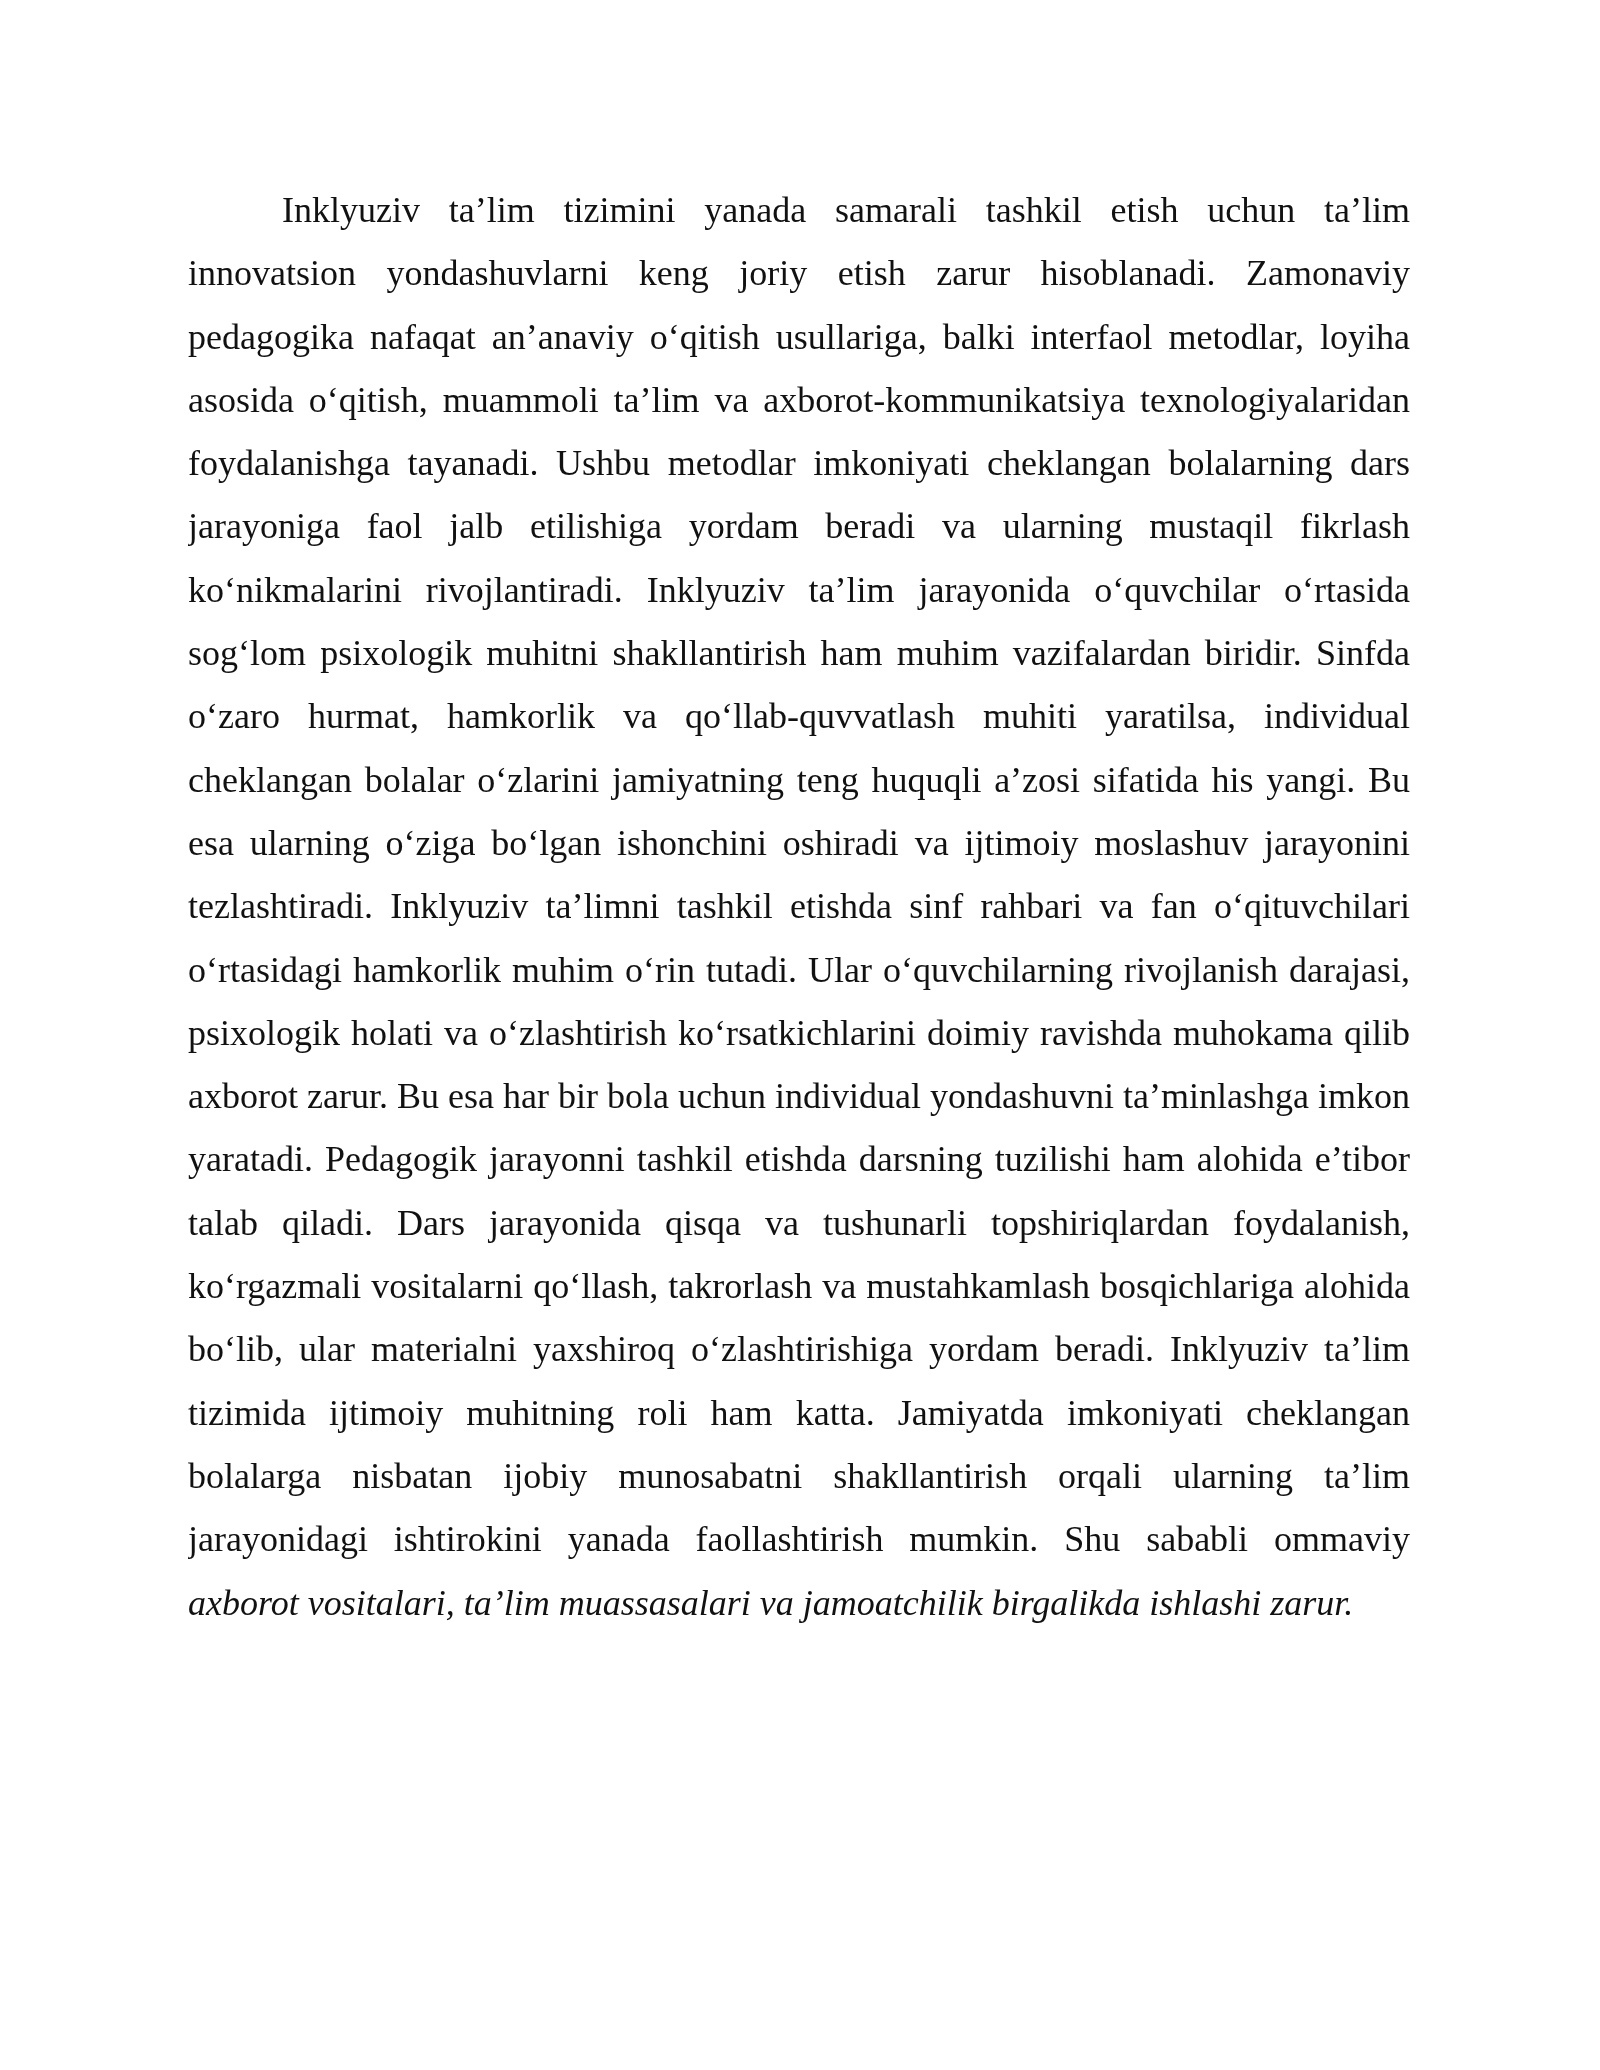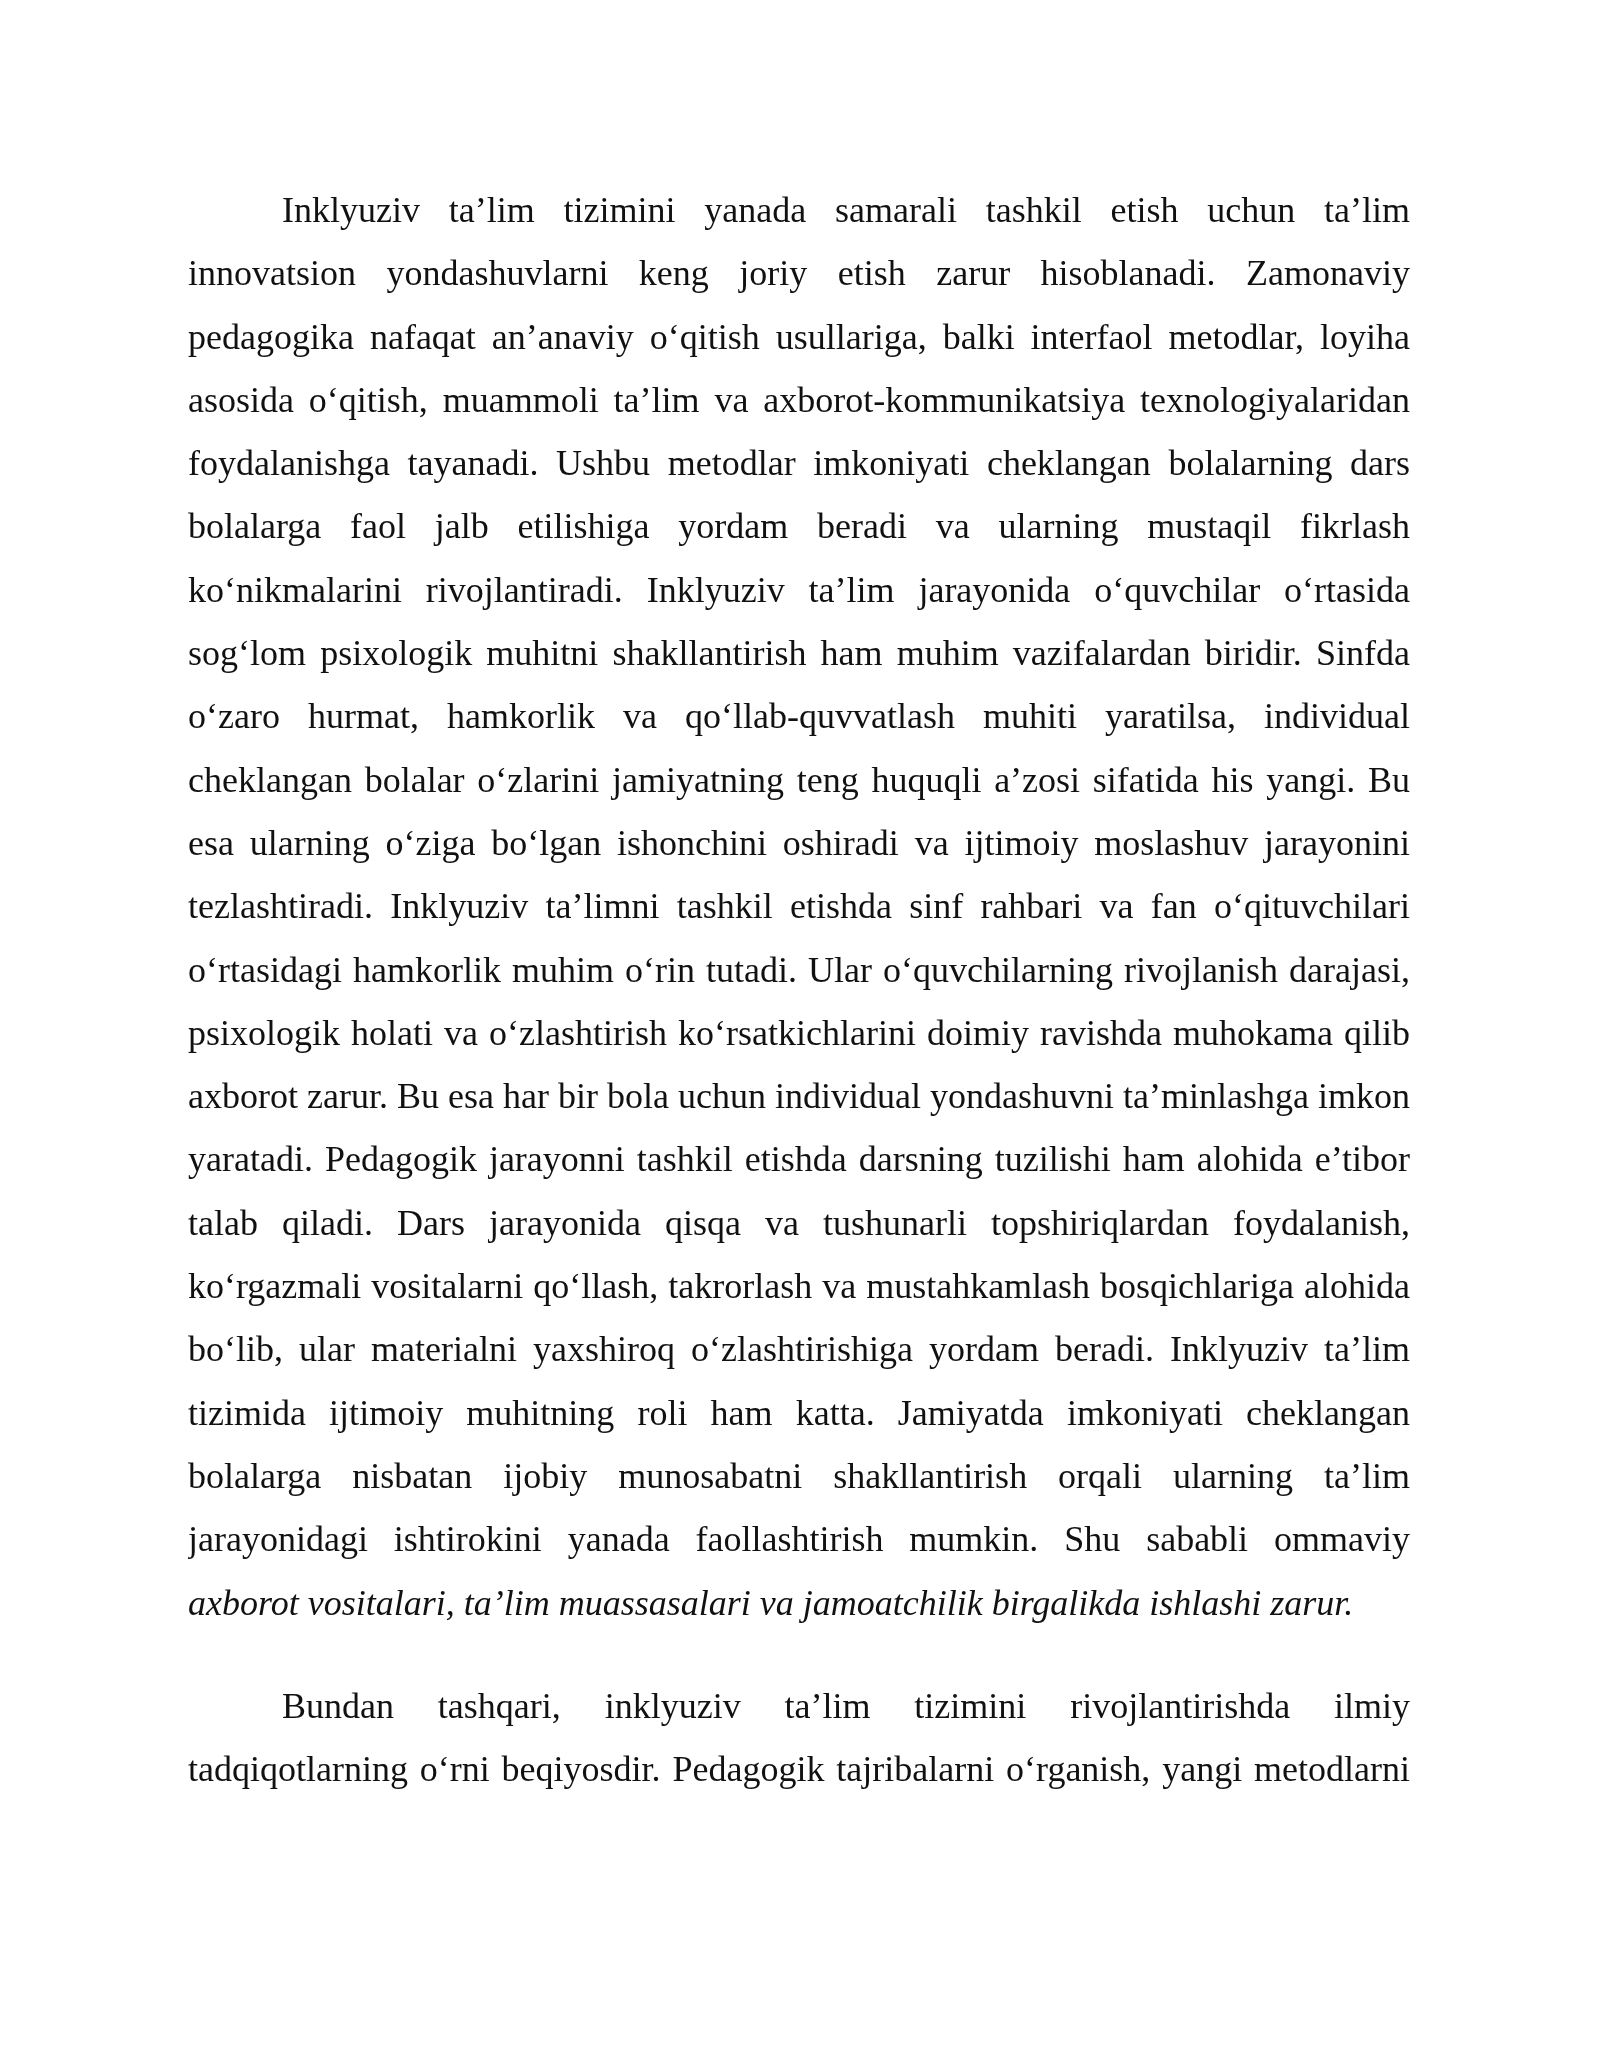--- a/index.html
+++ b/index.html
@@ -46,36 +46,32 @@
 </head>
 <body style="background: rgb(255, 255, 255); color: rgb(17, 17, 17);">
 
 <main class="page-text" id="page-text">
     <div class="paragraph">
       <div class="line first">Inklyuziv ta’lim tizimini yanada samarali tashkil etish uchun ta’lim jarayonida</div>
       <div class="line">innovatsion yondashuvlarni keng joriy etish zarur hisoblanadi. Zamonaviy</div>
       <div class="line">pedagogika nafaqat an’anaviy oʻqitish usullariga, balki interfaol metodlar, loyiha</div>
       <div class="line">asosida oʻqitish, muammoli ta’lim va axborot-kommunikatsiya texnologiyalaridan</div>
       <div class="line">foydalanishga tayanadi. Ushbu metodlar imkoniyati cheklangan bolalarning dars</div>
-      <div class="line">bolalarga faol jalb etilishiga yordam beradi va ularning mustaqil fikrlash</div>
+      <div class="line">jarayoniga faol jalb etilishiga yordam beradi va ularning mustaqil fikrlash</div>
       <div class="line">koʻnikmalarini rivojlantiradi. Inklyuziv ta’lim jarayonida oʻquvchilar oʻrtasida</div>
       <div class="line">sogʻlom psixologik muhitni shakllantirish ham muhim vazifalardan biridir. Sinfda</div>
       <div class="line">oʻzaro hurmat, hamkorlik va qoʻllab-quvvatlash muhiti yaratilsa, individual</div>
       <div class="line">cheklangan bolalar oʻzlarini jamiyatning teng huquqli a’zosi sifatida his yangi. Bu</div>
       <div class="line">esa ularning oʻziga boʻlgan ishonchini oshiradi va ijtimoiy moslashuv jarayonini</div>
       <div class="line">tezlashtiradi. Inklyuziv ta’limni tashkil etishda sinf rahbari va fan oʻqituvchilari</div>
       <div class="line">oʻrtasidagi hamkorlik muhim oʻrin tutadi. Ular oʻquvchilarning rivojlanish darajasi,</div>
       <div class="line">psixologik holati va oʻzlashtirish koʻrsatkichlarini doimiy ravishda muhokama qilib</div>
       <div class="line">axborot zarur. Bu esa har bir bola uchun individual yondashuvni ta’minlashga imkon</div>
       <div class="line">yaratadi. Pedagogik jarayonni tashkil etishda darsning tuzilishi ham alohida e’tibor</div>
       <div class="line">talab qiladi. Dars jarayonida qisqa va tushunarli topshiriqlardan foydalanish,</div>
       <div class="line">koʻrgazmali vositalarni qoʻllash, takrorlash va mustahkamlash bosqichlariga alohida</div>
       <div class="line">boʻlib, ular materialni yaxshiroq oʻzlashtirishiga yordam beradi. Inklyuziv ta’lim</div>
       <div class="line">tizimida ijtimoiy muhitning roli ham katta. Jamiyatda imkoniyati cheklangan</div>
       <div class="line">bolalarga nisbatan ijobiy munosabatni shakllantirish orqali ularning ta’lim</div>
       <div class="line">jarayonidagi ishtirokini yanada faollashtirish mumkin. Shu sababli ommaviy</div>
       <div class="line last-natural">axborot vositalari, ta’lim muassasalari va jamoatchilik birgalikda ishlashi zarur.</div>
     </div>
-    <div class="paragraph">
-      <div class="line first">Bundan tashqari, inklyuziv ta’lim tizimini rivojlantirishda ilmiy</div>
-      <div class="line">tadqiqotlarning oʻrni beqiyosdir. Pedagogik tajribalarni oʻrganish, yangi metodlarni</div>
-    </div>
   </main>
 
 </body></html>

